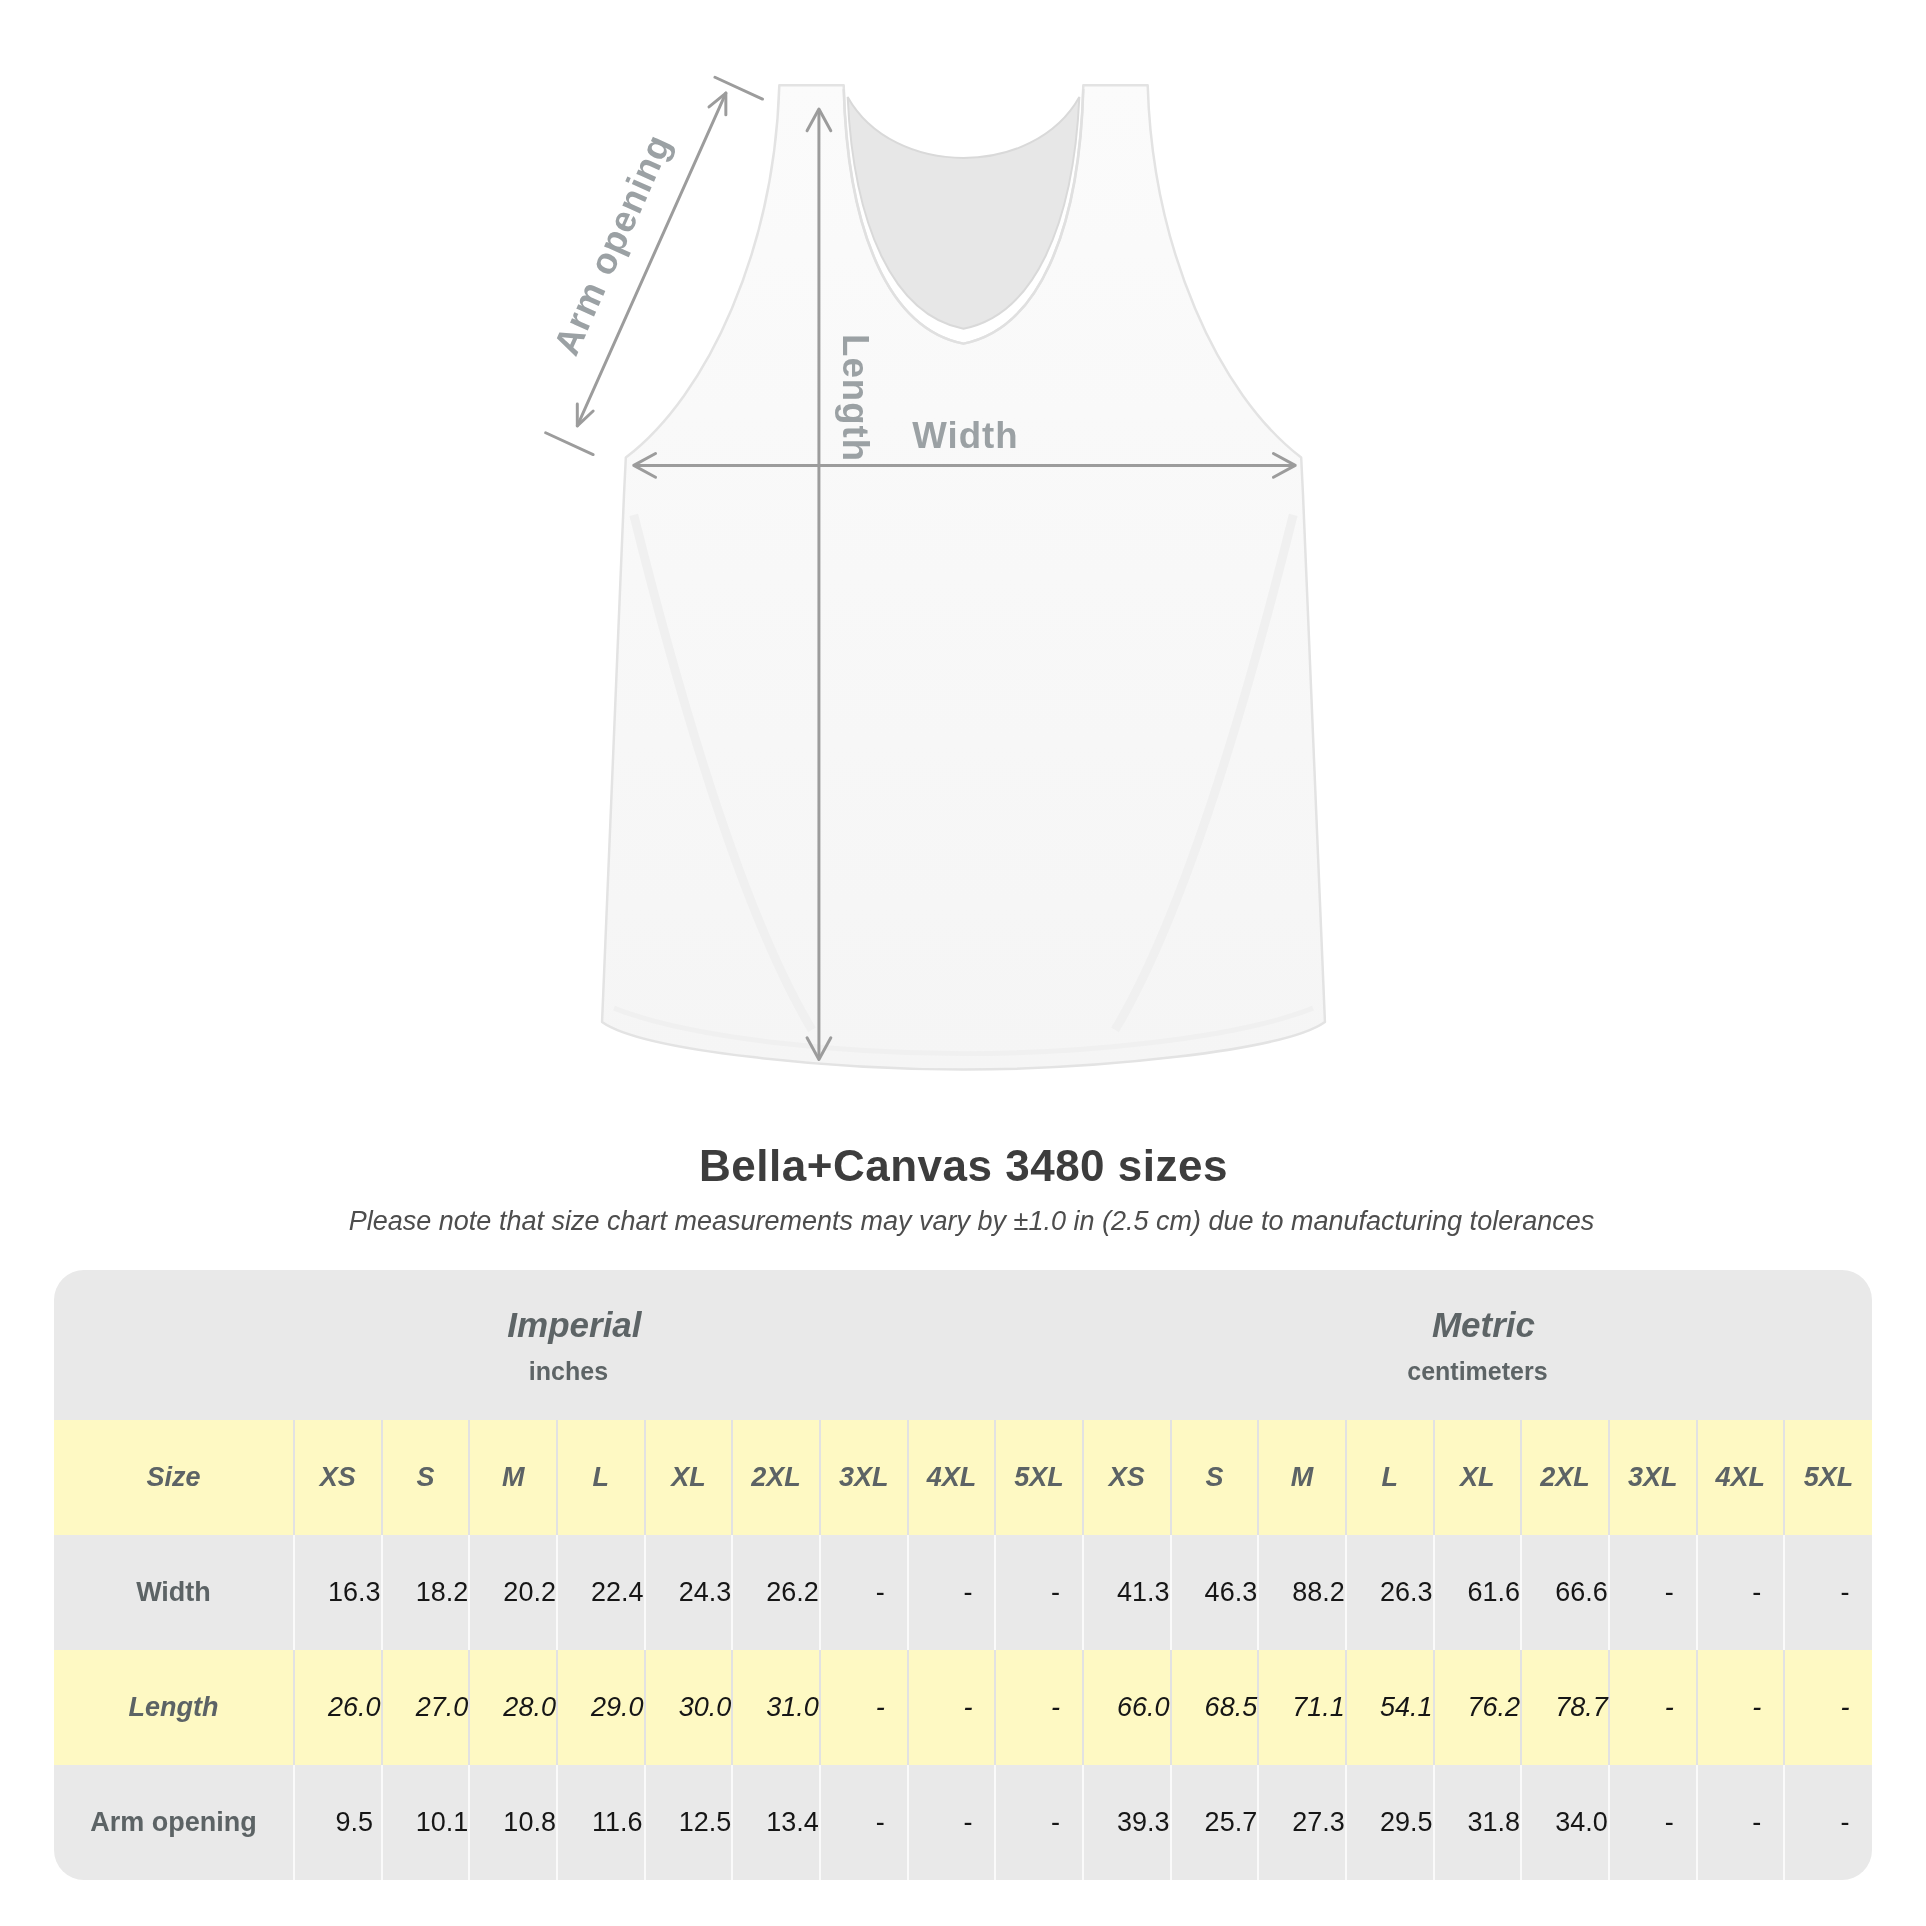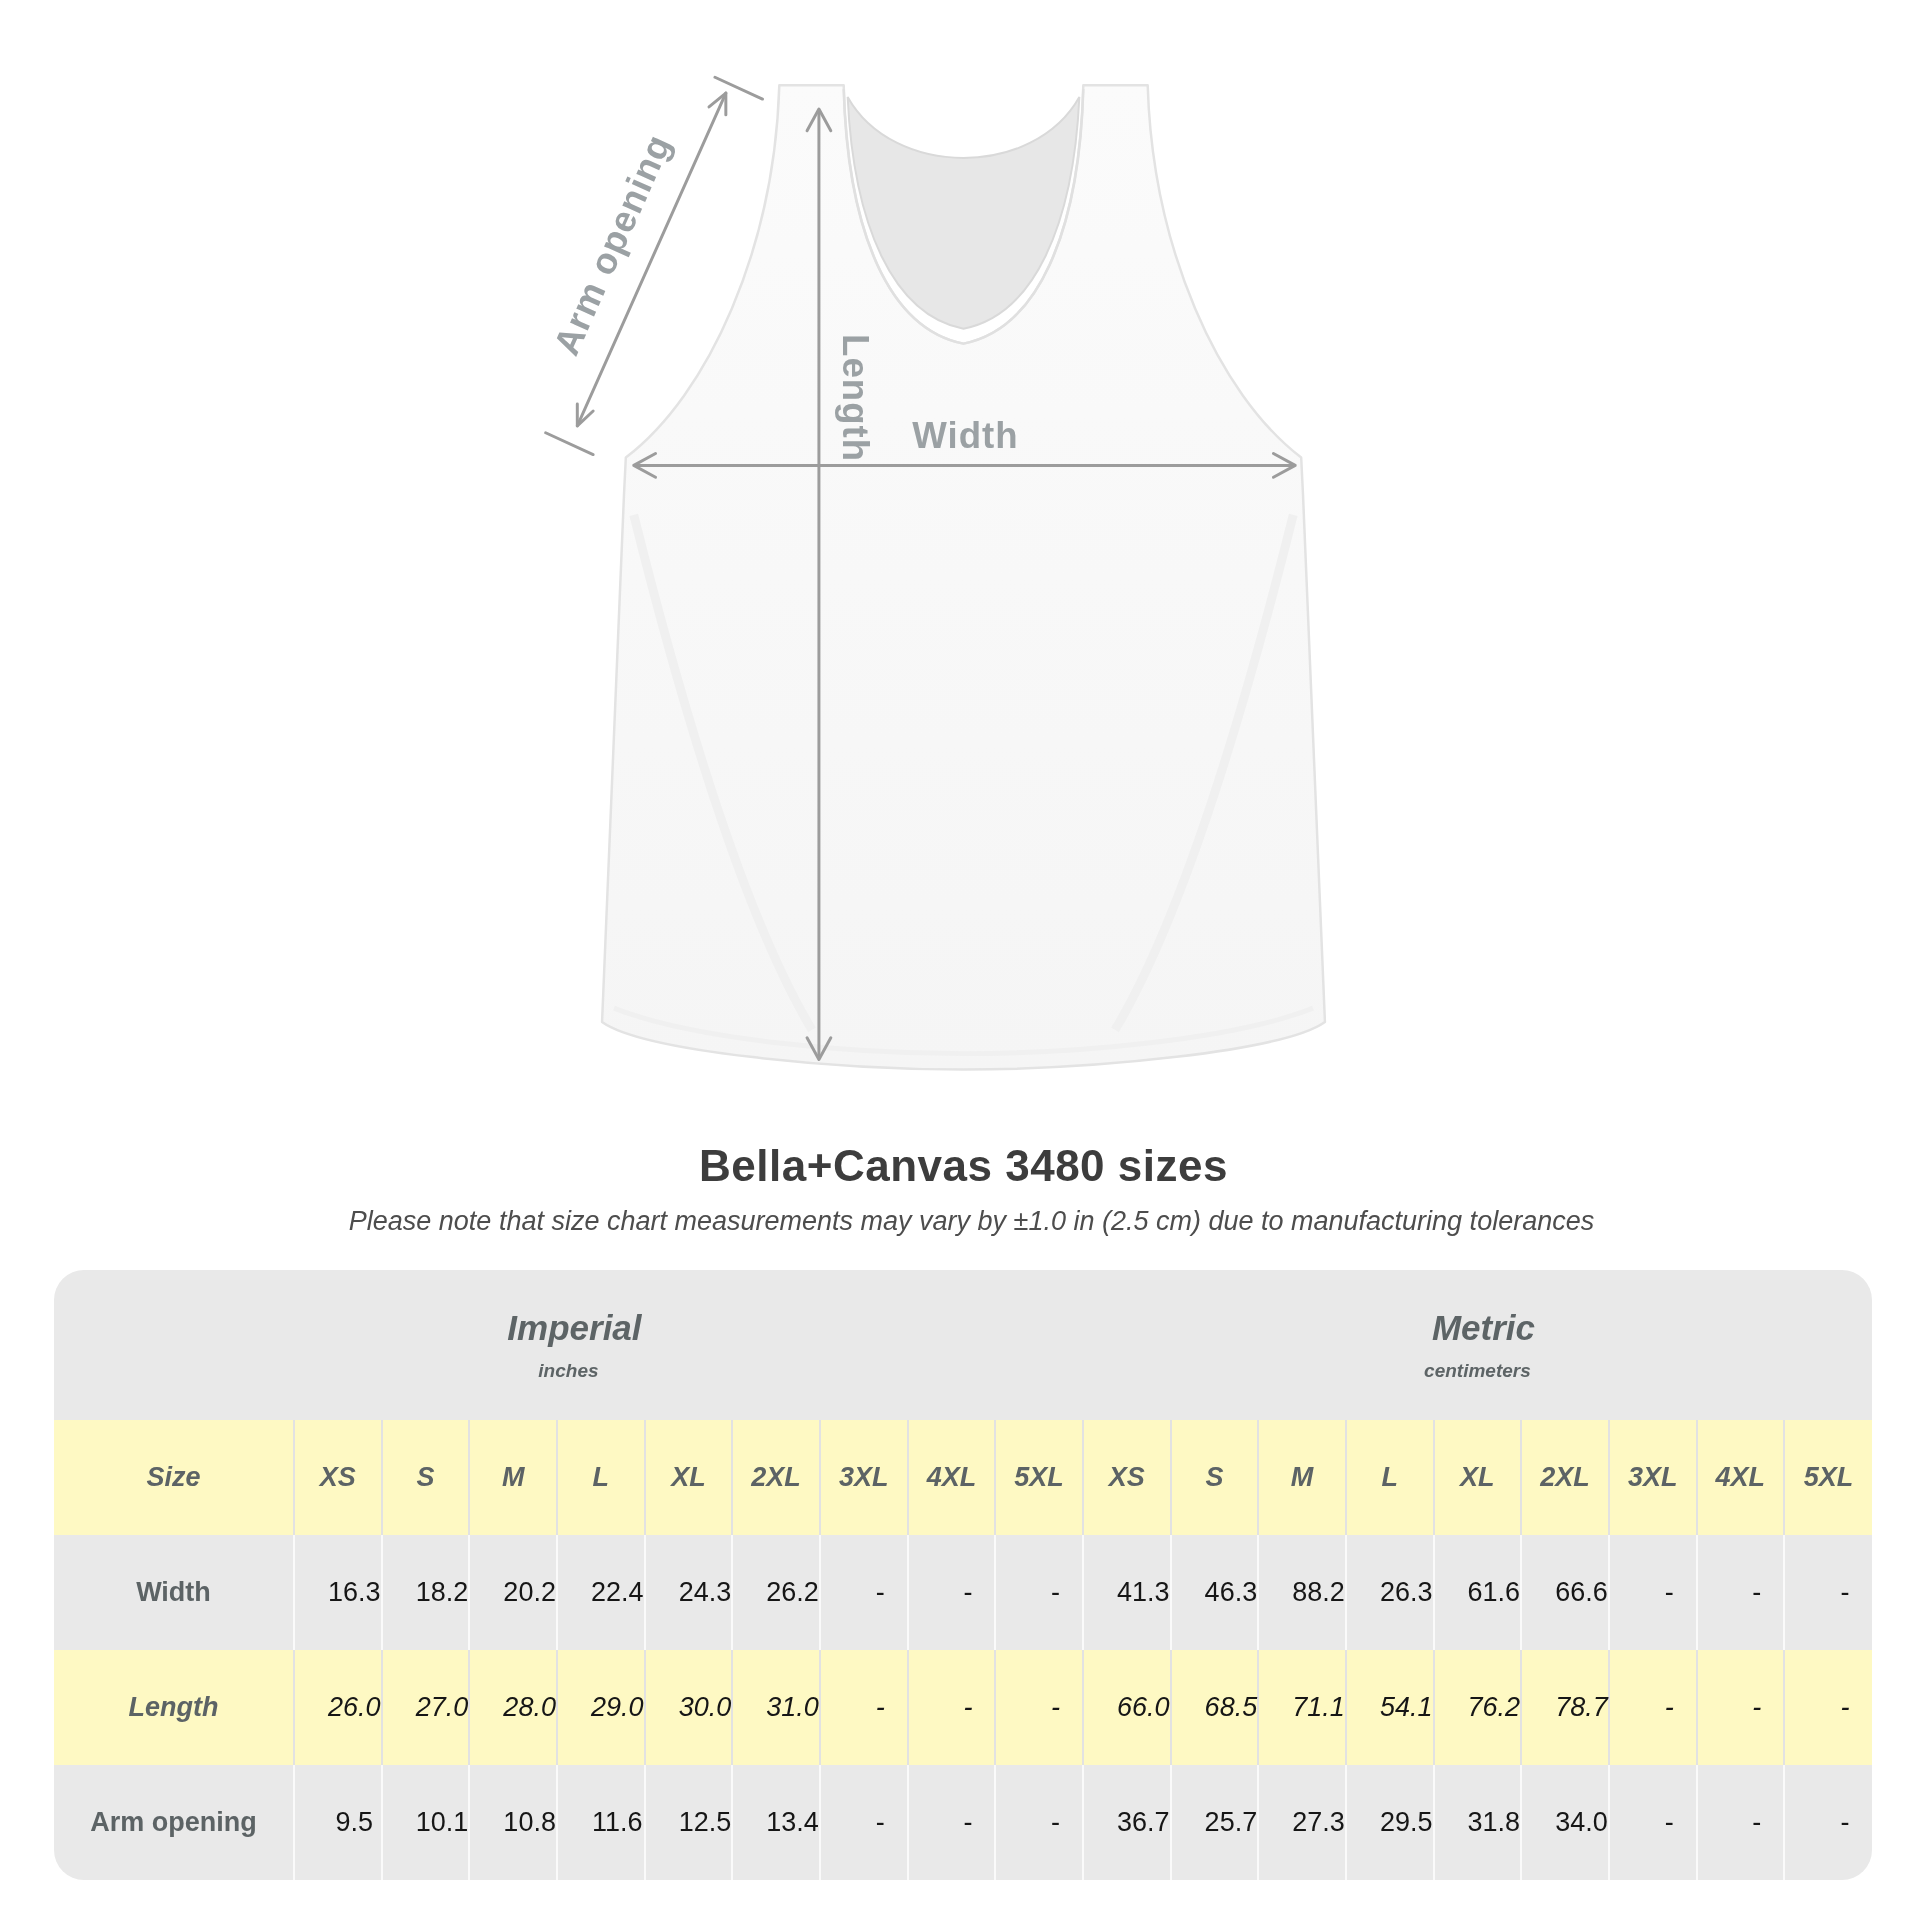--- a/index.html
+++ b/index.html
@@ -25,21 +25,21 @@
   tr.cols-row,tr.gray-row,tr.white-row{height:115px;}
   th,td{text-align:center;vertical-align:middle;padding:0;}
 
   tr.cols-row,tr.white-row{background:#fef9c3;font-style:italic;}
   tr.gray-row{background:transparent;}
   tr.group-row th{border:none;}
   tr.cols-row th + th, tr.white-row td + td{border-left:2px solid #e2e2e2;}
   tr.gray-row td + td{border-left:2px solid rgba(255,255,255,0.75);}
 
   .group-title{font-size:35px;font-weight:bold;font-style:italic;color:#5d6466;margin-left:12px;}
-  .group-unit{font-size:19px;font-style:italic;color:#5d6466;margin-top:12px;}
+  .group-unit{font-size:25px;color:#5d6466;margin-top:12px;}
   .col-head,.row-head{font-weight:bold;font-size:27px;color:#5c6365;}
   td.val{font-size:27px;color:#161616;padding-left:33px;}
 
   
   .dim-label{font-family:"Liberation Sans",sans-serif;font-weight:bold;font-size:37px;
     fill:#9ba1a4;letter-spacing:1px;}
 </style>
 </head>
 <body>
 
@@ -211,21 +211,21 @@
             <td class="row-head">Arm opening</td>
             <td class="val">9.5</td>
             <td class="val">10.1</td>
             <td class="val">10.8</td>
             <td class="val">11.6</td>
             <td class="val">12.5</td>
             <td class="val">13.4</td>
             <td class="val">-</td>
             <td class="val">-</td>
             <td class="val">-</td>
-            <td class="val">36.7</td>
+            <td class="val">39.3</td>
             <td class="val">25.7</td>
             <td class="val">27.3</td>
             <td class="val">29.5</td>
             <td class="val">31.8</td>
             <td class="val">34.0</td>
             <td class="val">-</td>
             <td class="val">-</td>
             <td class="val">-</td>
           </tr>
         </tbody>

